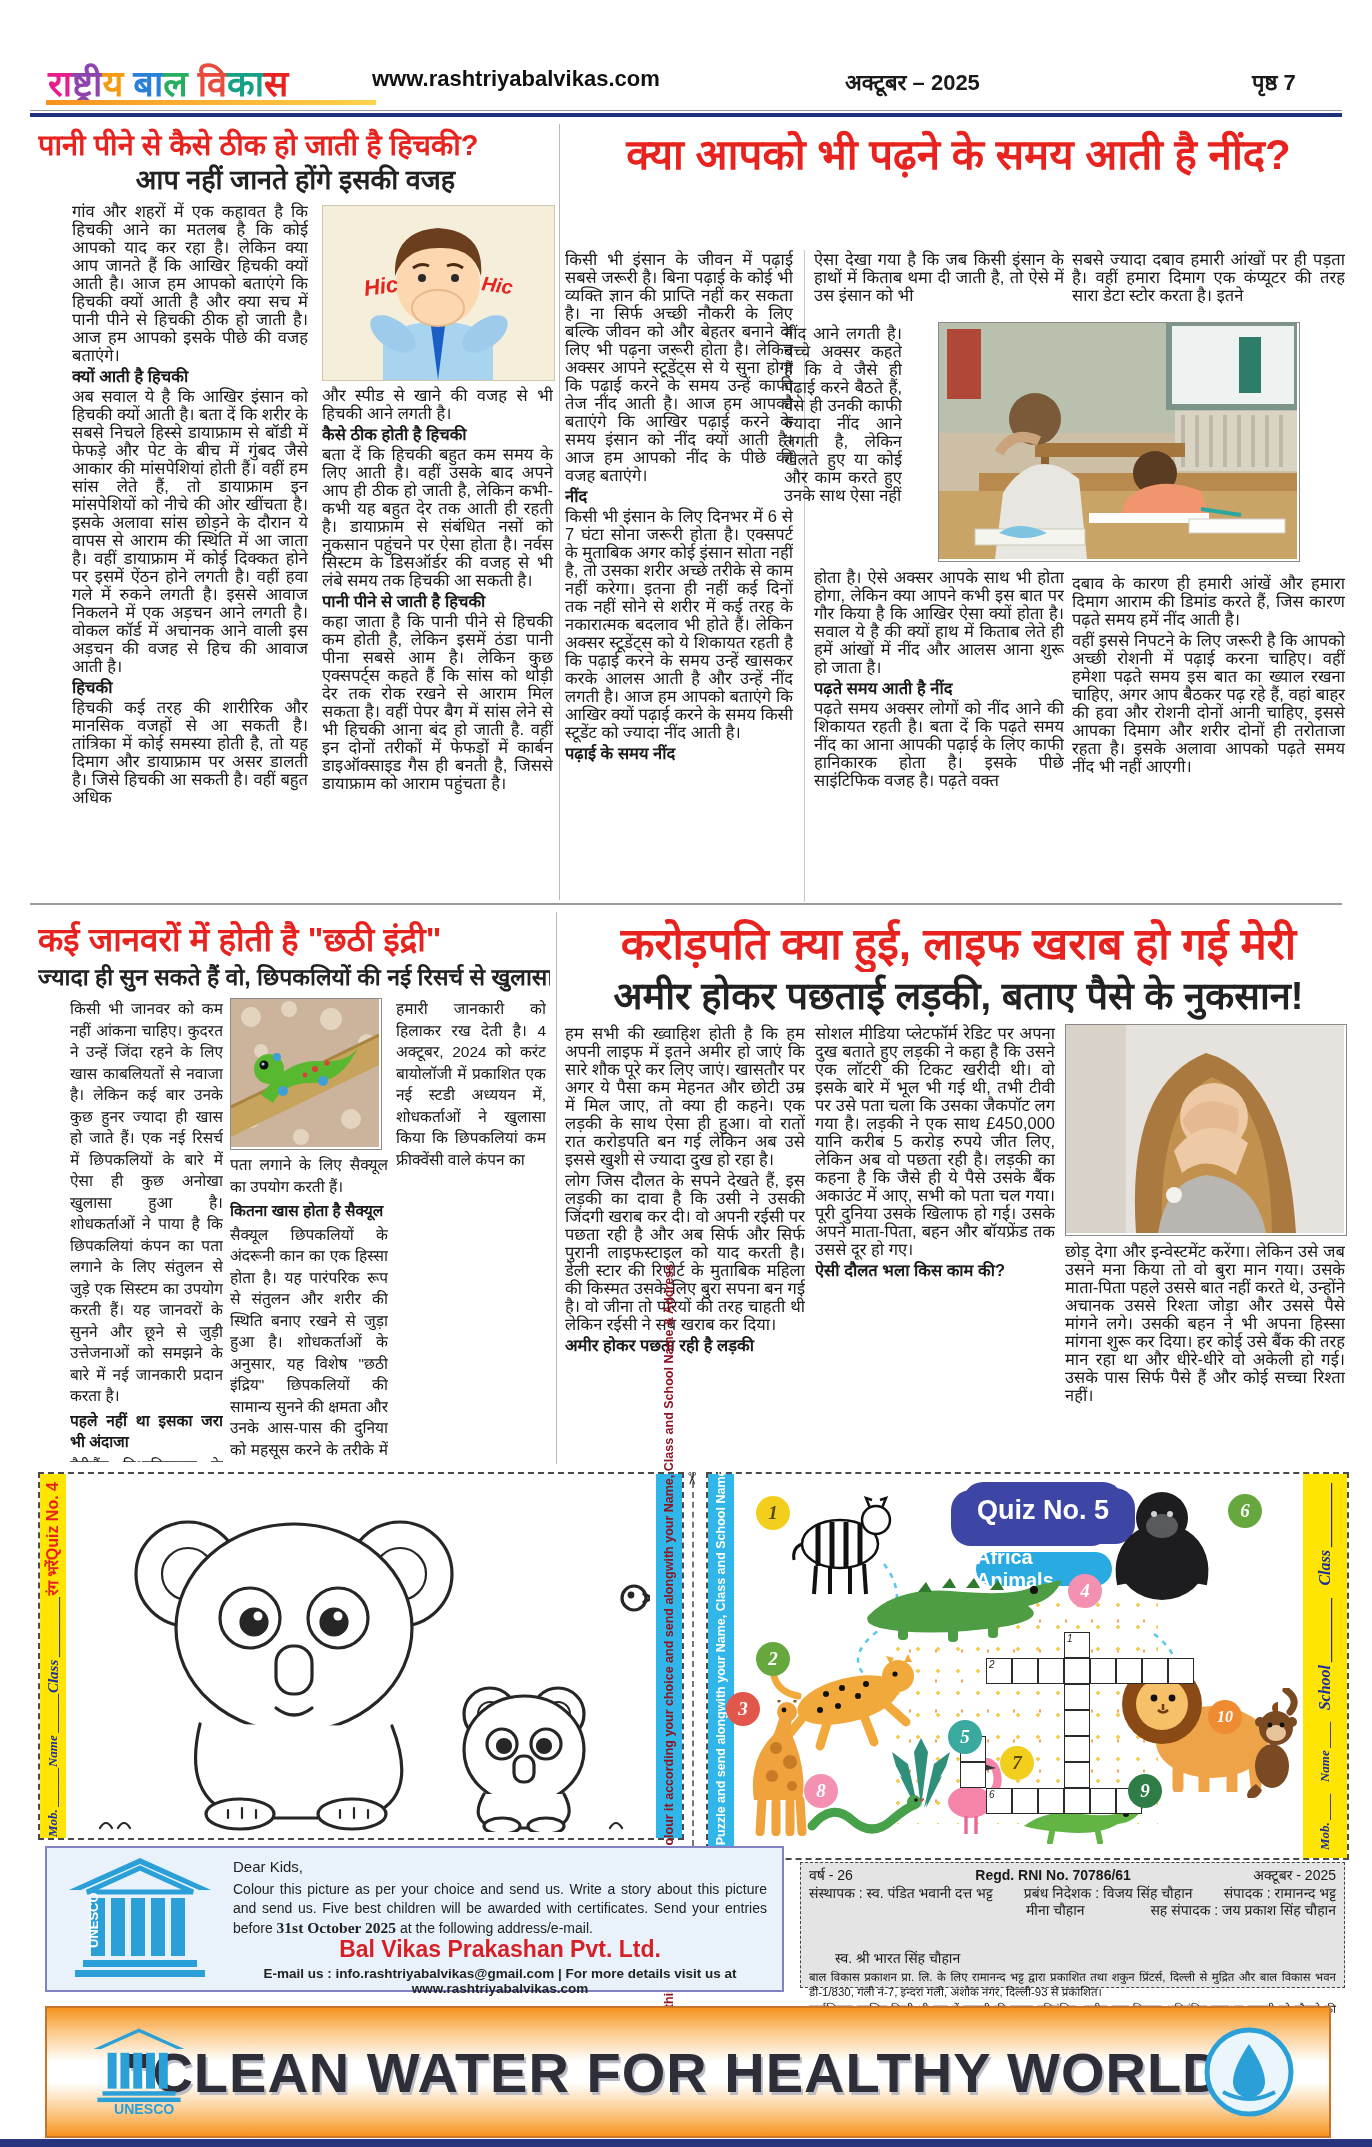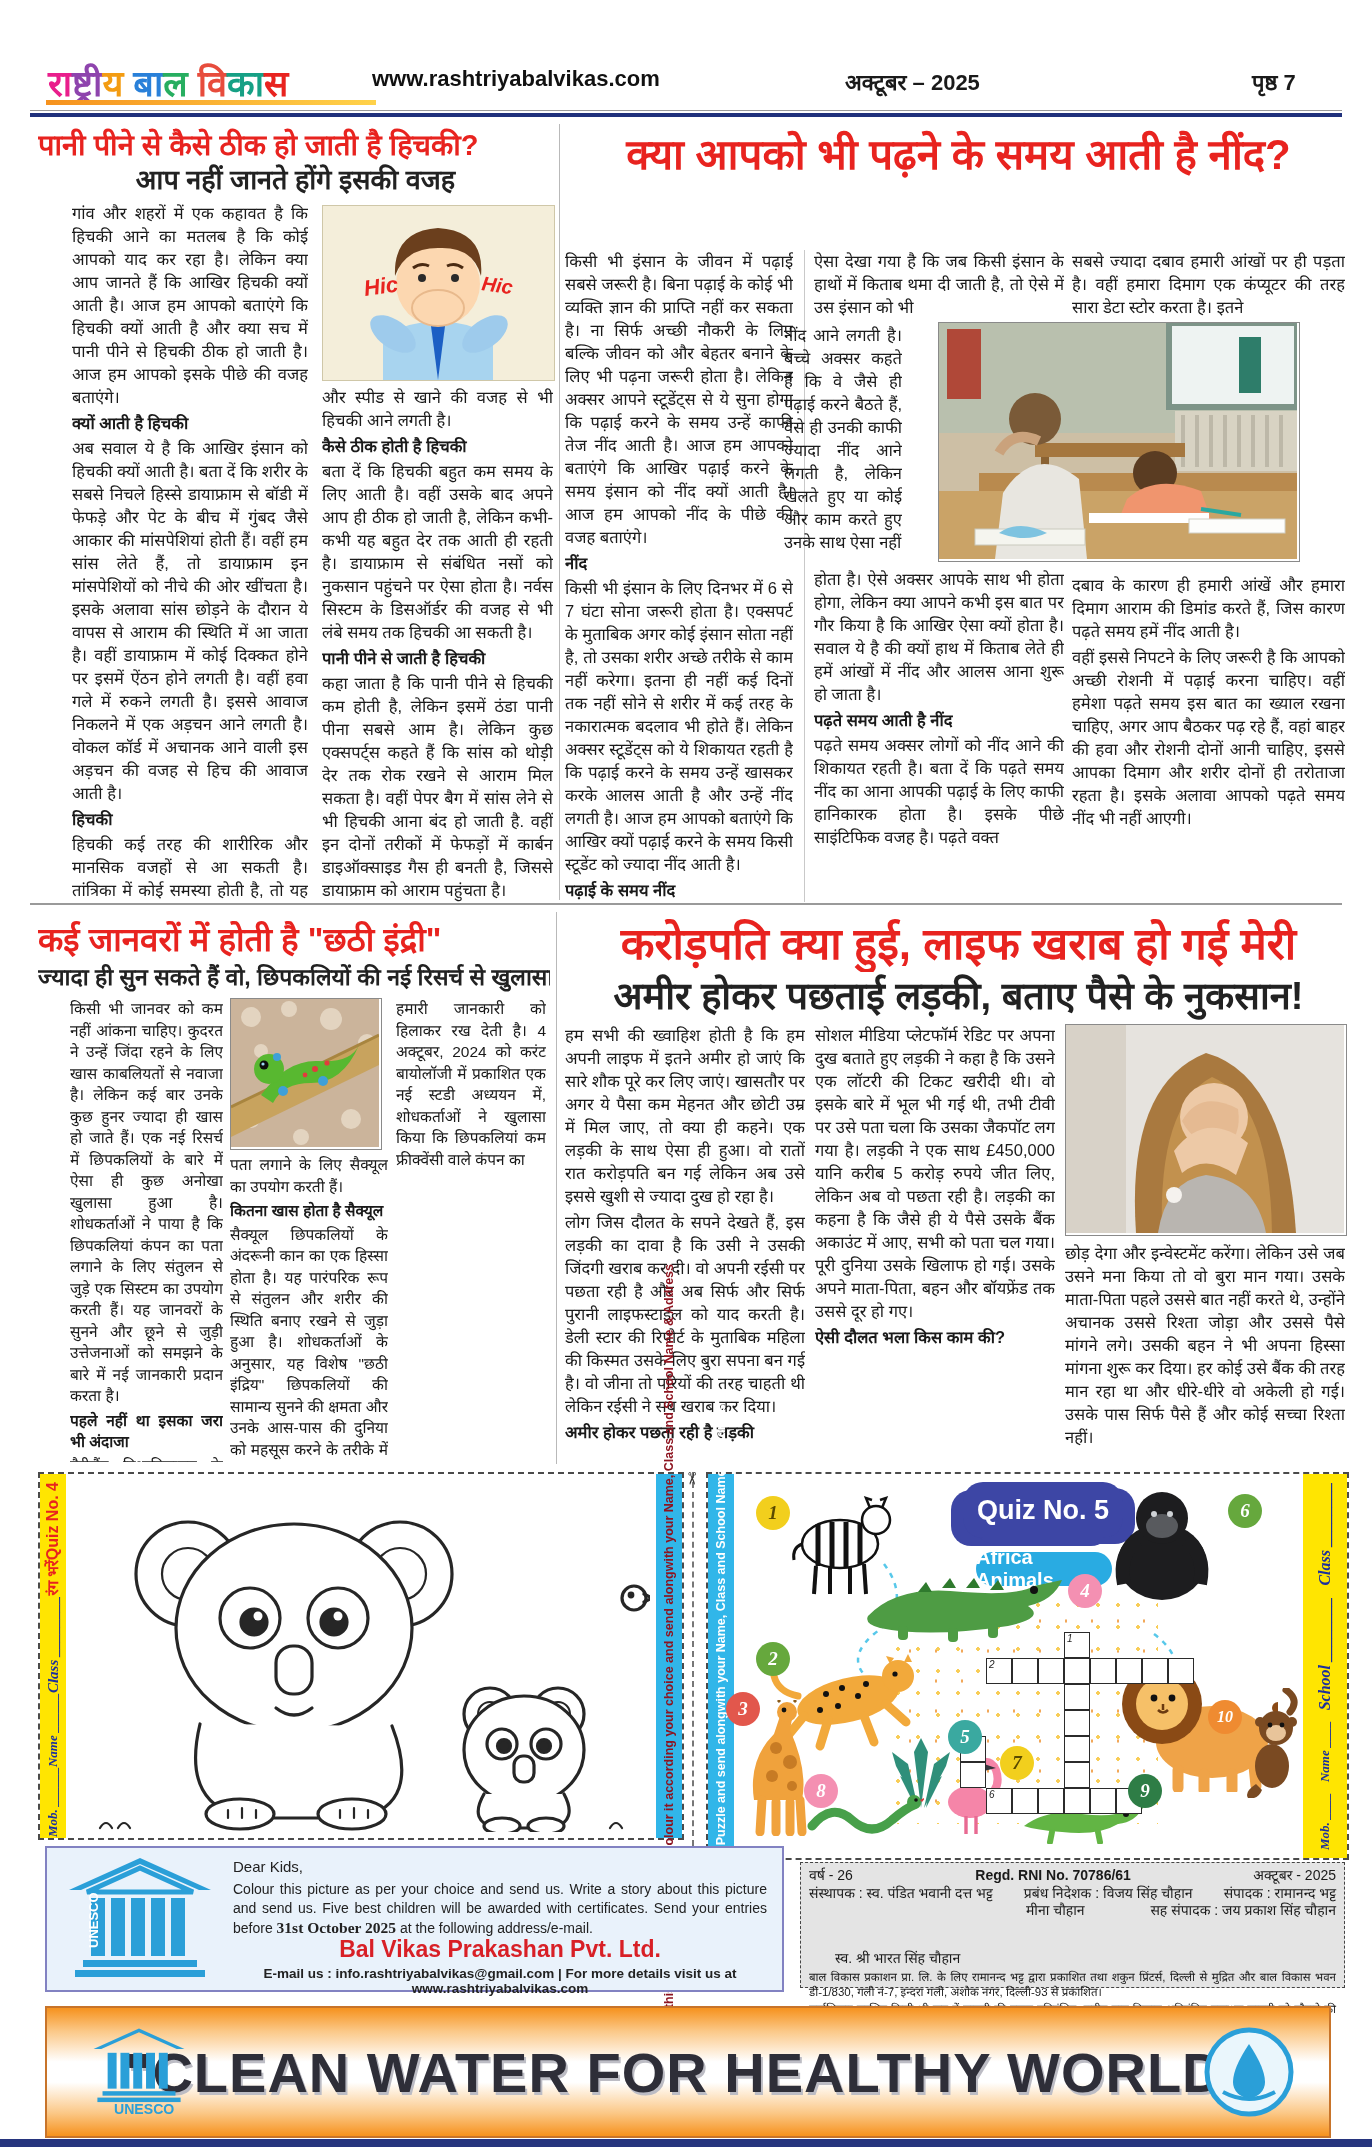--- a/index.html
+++ b/index.html
@@ -1,19 +1,19 @@
 <!DOCTYPE html>
 <html><head>
 <meta charset="utf-8">
 <style>
   html,body{margin:0;padding:0;background:#fff;}
   #page{position:relative;width:1372px;height:2147px;background:#fff;overflow:hidden;
         font-family:"Liberation Sans",sans-serif;color:#1a1a1a;}
   .abs{position:absolute;}
-  .col{position:absolute;text-align:justify;font-size:16.5px;line-height:23px;overflow:hidden;}
+  .col{position:absolute;text-align:justify;font-size:16.5px;line-height:18px;overflow:hidden;}
   .col p{margin:0 0 3px 0;}
   .col .subhead{font-weight:bold;margin:1px 0 2px 0;}
   .col-sm{font-size:15.5px;line-height:21.5px;}
   .hl-red{color:#e8231f;font-weight:800;letter-spacing:0;}
   .hl-blk{color:#222;font-weight:800;}
   .rule-v{position:absolute;width:1px;background:#b9b9b9;}
   .rule-h{position:absolute;height:2px;background:#9a9a9a;}
   .imgbox{position:absolute;border:1px solid #8a8a8a;overflow:hidden;}
   .vtext{writing-mode:vertical-rl;transform:rotate(180deg);white-space:nowrap;}
   .script{font-family:"Liberation Serif",serif;font-style:italic;font-weight:bold;color:#1c2f9e;}

